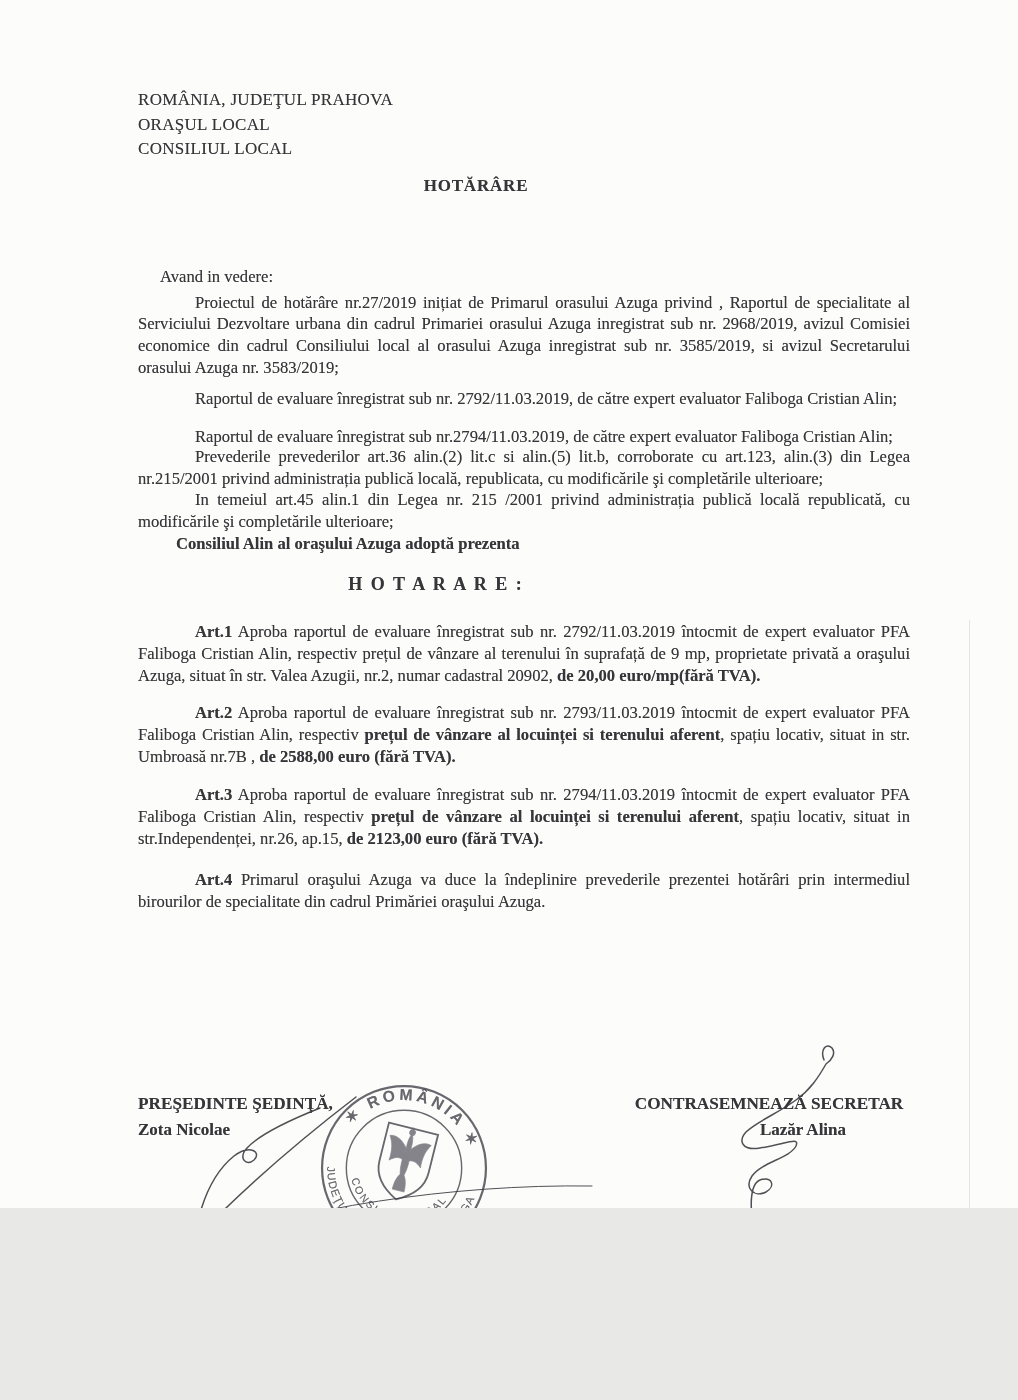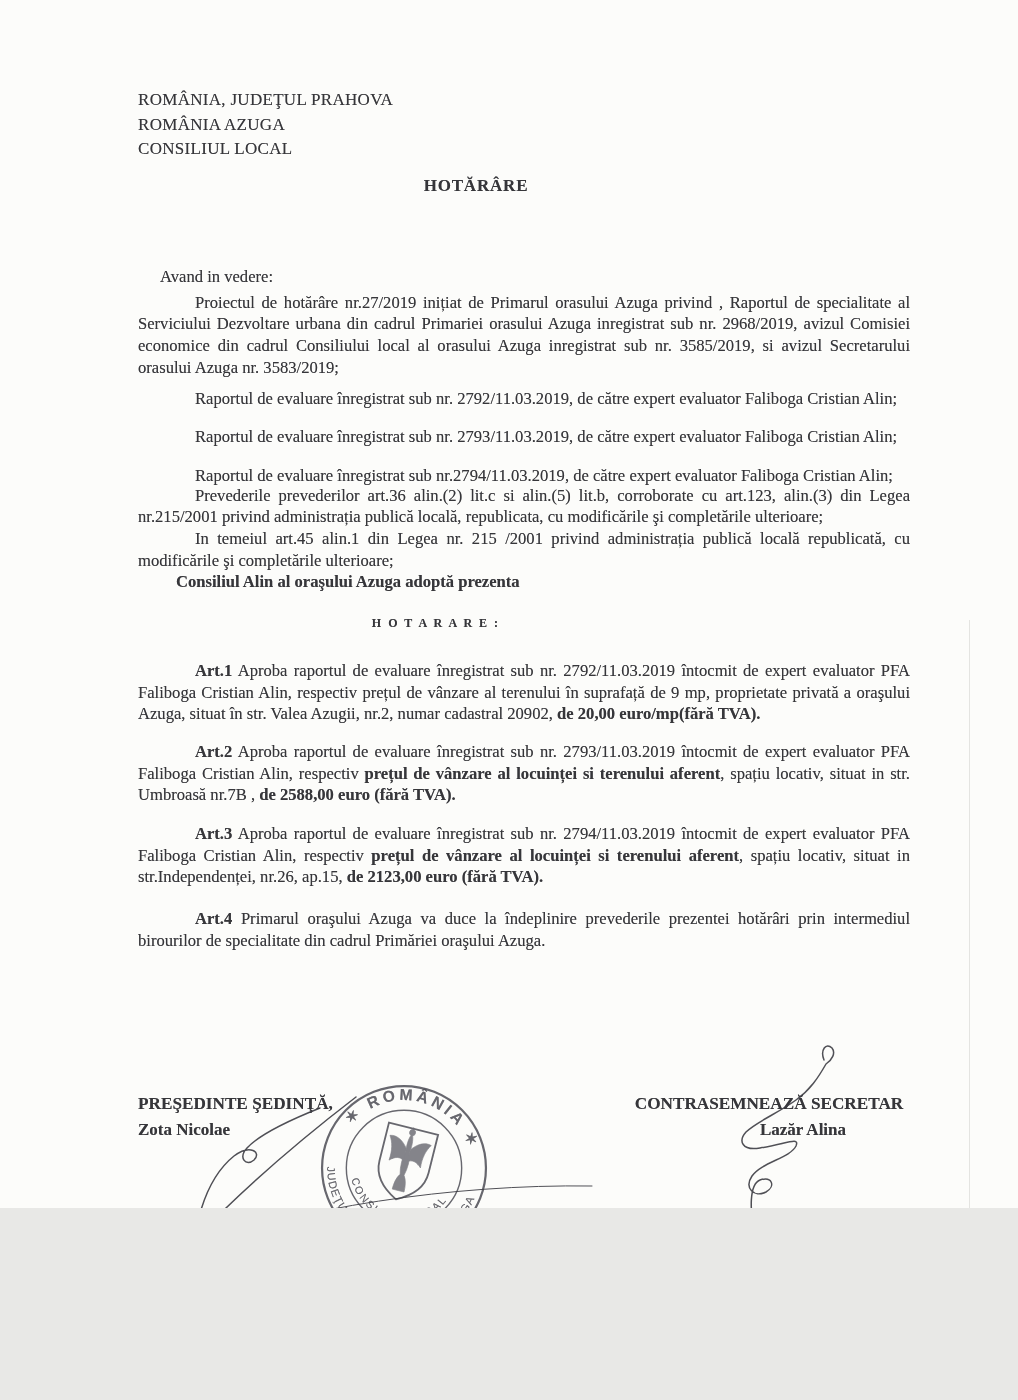--- a/index.html
+++ b/index.html
@@ -16,54 +16,53 @@
   .doc-subtitle{font-size:17px;margin-top:3px;}
   .body{position:absolute;left:138px;top:266px;width:772px;font-size:16.6px;line-height:21.7px;text-align:justify;}
   .body p{margin:0;}
   .intro{margin-left:22px !important;}
   .indent{text-indent:57px;}
   .p1{margin-top:4px !important;}
   .p2{margin-top:9px !important;}
   .p3,.p4{margin-top:17px !important;}
   .p5{margin-top:-2px !important;}
   .adopt{font-weight:bold;text-indent:38px;}
-  .decision-heading{margin-top:20px;font-weight:bold;font-size:12px;letter-spacing:2px;text-align:center;margin-right:176px;}
+  .decision-heading{margin-top:20px;font-weight:bold;font-size:18px;letter-spacing:2px;text-align:center;margin-right:176px;}
   .art1{margin-top:25px !important;}
   .art2{margin-top:16px !important;}
   .art3{margin-top:17px !important;}
   .art4{margin-top:20px !important;}
   .sig-left{position:absolute;left:138px;top:1092px;width:212px;text-align:left;font-weight:bold;font-size:17.2px;line-height:23px;}
   .sig-right{position:absolute;left:626px;top:1092px;width:286px;text-align:center;font-weight:bold;font-size:17.2px;line-height:23px;}
   .sig-right .sig-name{padding-left:68px;}
   .sig-name{margin-top:3px;font-size:17px;}
   .footer{position:absolute;left:138px;top:1206px;font-weight:bold;font-size:17.2px;line-height:29px;}
   .fold-line{position:absolute;left:969px;top:620px;width:1px;height:780px;background:#dcdcd8;opacity:.75;}
   .stamp{position:absolute;left:318px;top:1082px;width:172px;height:172px;}
   .overlay{position:absolute;left:0;top:0;width:1018px;height:1400px;pointer-events:none;}
 </style>
 </head>
 <body>
 
 <div class="page">
 
   <div class="doc-header">
     <div>ROMÂNIA, JUDEŢUL PRAHOVA</div>
-    <div>ROMÂNIA AZUGA</div>
+    <div>ORAŞUL LOCAL</div>
     <div>CONSILIUL LOCAL</div>
   </div>
 
   <div class="title-block">
     <div class="doc-title">HOTĂRÂRE</div>
   </div>
 
   <div class="body">
     <p class="intro">Avand in vedere:</p>
     <p class="indent p1">Proiectul de hotărâre nr.27/2019  inițiat de Primarul orasului Azuga  privind , Raportul de specialitate al Serviciului Dezvoltare urbana din cadrul Primariei orasului Azuga inregistrat sub nr. 2968/2019, avizul Comisiei economice din cadrul Consiliului local al orasului Azuga inregistrat sub nr. 3585/2019, si avizul Secretarului orasului Azuga nr. 3583/2019;</p>
     <p class="indent p2">Raportul de evaluare înregistrat sub nr. 2792/11.03.2019, de către expert evaluator Faliboga Cristian Alin;</p>
-    <p class="indent p3">Raportul de evaluare înregistrat sub nr. 2793/11.03.2019, de către expert evaluator Faliboga Cristian Alin;</p>
     <p class="indent p4">Raportul de evaluare înregistrat sub nr.2794/11.03.2019, de către expert evaluator Faliboga Cristian Alin;</p>
     <p class="indent p5">Prevederile prevederilor  art.36 alin.(2) lit.c si alin.(5) lit.b, corroborate cu art.123, alin.(3) din Legea nr.215/2001 privind administrația publică locală, republicata, cu modificările şi completările ulterioare;</p>
     <p class="indent">In temeiul art.45 alin.1 din Legea nr. 215 /2001 privind administrația publică locală republicată, cu modificările şi completările ulterioare;</p>
     <p class="adopt">Consiliul Alin al oraşului Azuga adoptă prezenta</p>
 
     <div class="decision-heading">H O T A R A R E :</div>
 
     <p class="indent art1"><b>Art.1</b><span> Aproba raportul de evaluare înregistrat sub nr. 2792/11.03.2019  întocmit de expert evaluator PFA Faliboga Cristian Alin, respectiv  prețul de vânzare al terenului  în suprafață de 9 mp, proprietate privată a oraşului Azuga, situat în str. Valea Azugii, nr.2, numar cadastral 20902,  </span><b>de 20,00 euro/mp(fără TVA).</b></p>
 
     <p class="indent art2"><b>Art.2</b><span> Aproba raportul de evaluare înregistrat sub nr. 2793/11.03.2019  întocmit de expert evaluator PFA Faliboga Cristian Alin, respectiv  </span><b>prețul de vânzare al locuinței  si terenului  aferent</b><span>,  spațiu locativ, situat in str. Umbroasă nr.7B , </span><b>de 2588,00 euro (fără TVA).</b></p>

